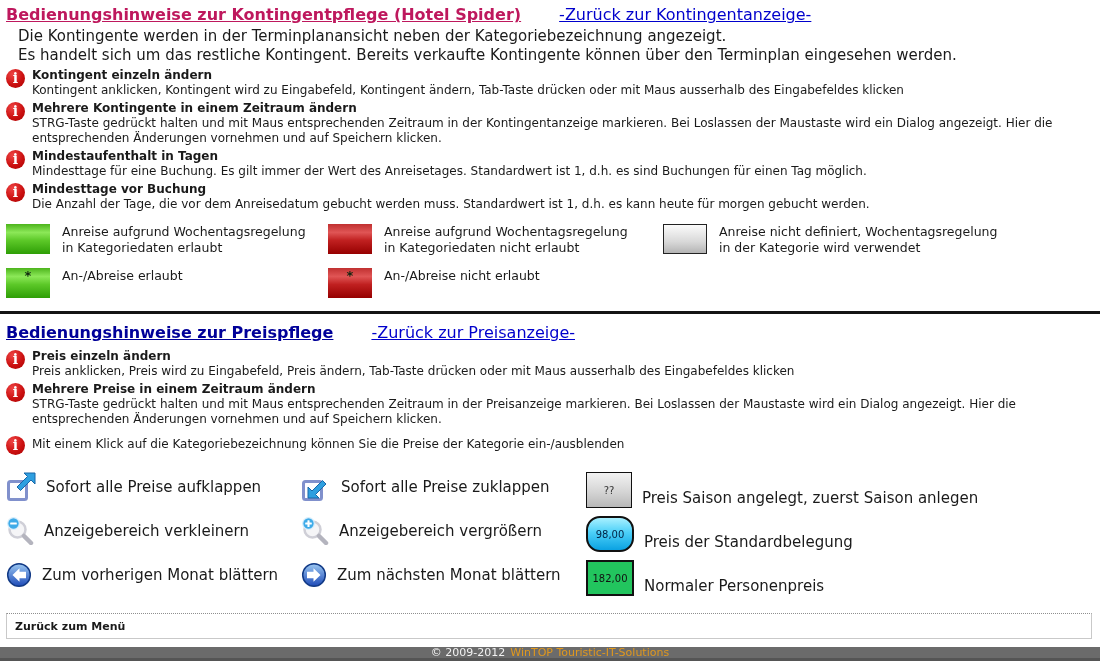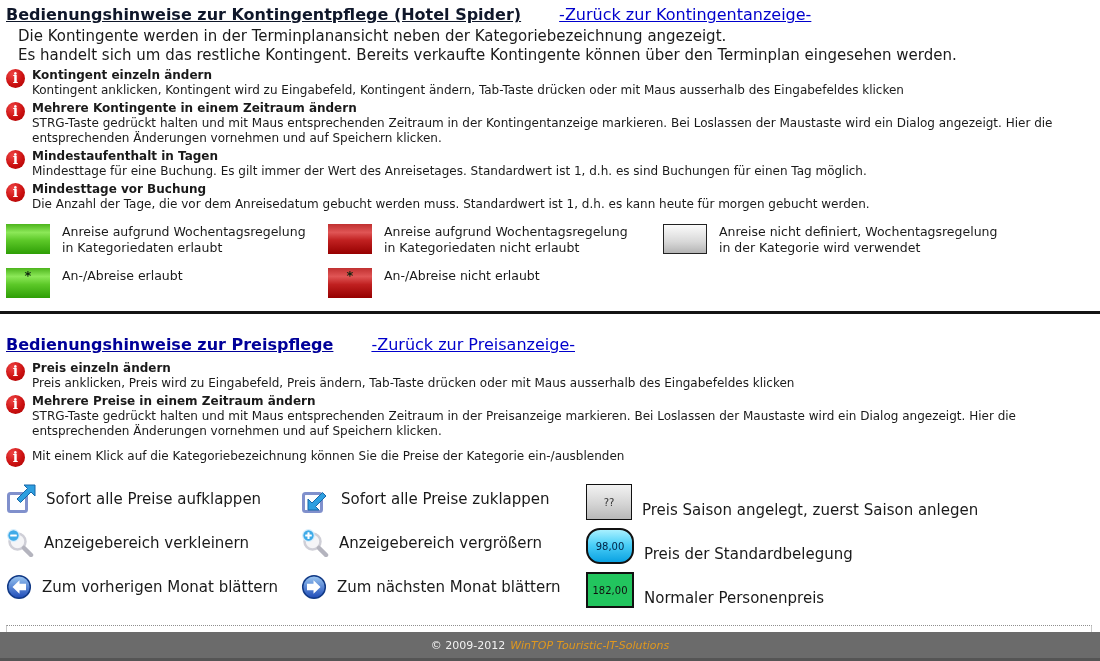--- a/index.html
+++ b/index.html
@@ -6,21 +6,21 @@
   html,body { margin:0; padding:0; }
   body {
     width:1100px; height:661px; overflow:hidden; position:relative;
     background:#fff; color:#1a1a1a;
     font-family:"DejaVu Sans","Liberation Sans",sans-serif;
   }
   .pad { padding-left:6px; padding-right:8px; }
 
   
   .header-row { display:flex; align-items:baseline; margin-top:5px; }
-  .title-orange { color:#0f172a; font-weight:bold; font-size:16px; text-decoration:underline; cursor:pointer; }
+  .title-orange { color:#be185d; font-weight:bold; font-size:16px; text-decoration:underline; cursor:pointer; }
   .title-navy   { color:#000099; font-weight:bold; font-size:16px; text-decoration:underline; cursor:pointer; }
   .back-link { color:#0000cc; font-size:16px; text-decoration:underline; margin-left:38px; cursor:pointer; }
 
   .intro { font-size:15px; line-height:19px; margin-top:3px;margin-left:12px; }
 
   
   .info-item { display:flex; align-items:flex-start; margin:3px 0 2px 0; }
   .info-icon {
     flex:none; width:19px; height:19px; border-radius:50%; margin:1px 7px 0 0;
     background:radial-gradient(circle at 35% 28%, #ee4444 0%, #cc1111 55%, #a80000 100%);
@@ -60,26 +60,26 @@
 
   
   .menu-bar {
     margin-top:16px; height:26px; border:1px solid #c9c9c9; border-top:1px dotted #8f8f8f;
     display:flex; align-items:center; padding-left:8px;
     font-size:11px; font-weight:bold; background:#fff; cursor:pointer;
   }
 
   
   .footer {
-    position:absolute; left:0; right:0; bottom:0; height:29px;
+    position:absolute; left:0; right:0; bottom:0; height:14px;
     background:#6b6b6b; border-bottom:3px solid #555;
     display:flex; align-items:center; justify-content:center;
     font-size:11px; color:#f2f2f2;
   }
-  .footer .brand { color:#e0981e; margin-left:5px; cursor:pointer;font-style:italic; }
+  .footer .brand { color:#e0981e; margin-left:5px; cursor:pointer; }
 </style>
 </head>
 <body>
 
 <div class="pad">
   <div class="header-row">
     <span class="title-orange">Bedienungshinweise zur Kontingentpflege (Hotel Spider)</span>
     <span class="back-link">-Zurück zur Kontingentanzeige-</span>
   </div>
   <div class="intro">
@@ -139,21 +139,21 @@
       <span class="swatch swatch-red">
           <span class="mark">*</span>
         </span>
       <span class="legend-label">An-/Abreise nicht erlaubt</span>
     </div>
   </div>
 </div>
 
 <div class="divider"></div>
 
-<div class="pad" style="padding-top:21px;">
+<div class="pad" style="padding-top:9px;">
   <div class="header-row" style="margin-top:0;">
     <span class="title-navy">Bedienungshinweise zur Preispflege</span>
     <span class="back-link">-Zurück zur Preisanzeige-</span>
   </div>
 
   <div class="info-item" style="margin-top:7px;">
     <span class="info-icon">i</span>
     <div>
       <div class="info-title">Preis einzeln ändern</div>
       <div class="info-body">Preis anklicken, Preis wird zu Eingabefeld, Preis ändern, Tab-Taste drücken oder mit Maus ausserhalb des Eingabefeldes klicken</div>

